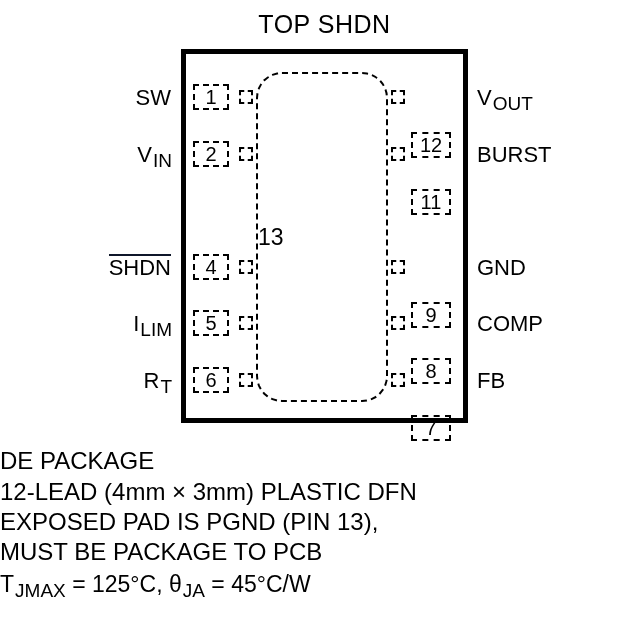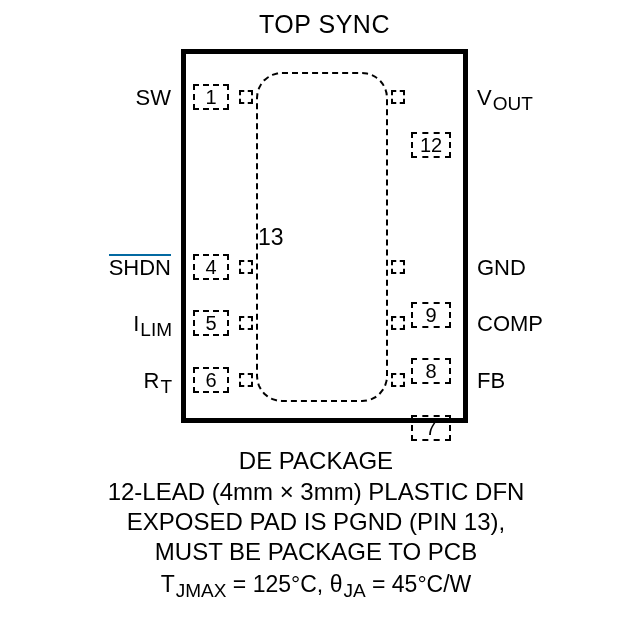--- a/index.html
+++ b/index.html
@@ -35,49 +35,57 @@
     border:2px dashed #000; text-align:center; line-height:22px; font-size:20px;
   }
   .numbox-left  { left:193px; }
   .numbox-right { left:411px; width:36px;margin-top:48px; }
   .pad {
     position:absolute; top:7px; width:10px; height:10px;
     border:2px dashed #000;
   }
   .pad-left  { left:239px; }
   .pad-right { left:391px; }
-  .overline { display:inline-block; border-top:2px solid #0369a1; height:24px; line-height:24px; }
+  .overline { display:inline-block; border-top:2px solid #0f172a; height:24px; line-height:24px; }
   .footer-line {
-    position:absolute; left:0; width:632px; text-align:center;
+    position:absolute; left:0; width:632px; text-align:left;
     font-size:24px; line-height:30px; white-space:nowrap;
   }
   .thermal { font-size:23px; }
 </style>
 </head>
 <body>
 
 <div class="page">
 
-  <div class="title">TOP SYNC</div>
+  <div class="title">TOP SHDN</div>
 
   <div class="pkg"></div>
 
   <div class="center-pad">
     <span>13</span>
   </div>
 
   <div class="pin-row" style="top:83px">
     <div class="lbl lbl-left"><span>SW</span><span class="sub"></span></div>
     <div class="numbox numbox-left">1</div>
     <div class="pad pad-left"></div>
     <div class="pad pad-right"></div>
     <div class="numbox numbox-right">12</div>
     <div class="lbl lbl-right"><span>V</span><span class="sub">OUT</span></div>
   </div>
 
+  <div class="pin-row" style="top:140px">
+    <div class="lbl lbl-left"><span>V</span><span class="sub">IN</span></div>
+    <div class="numbox numbox-left">2</div>
+    <div class="pad pad-left"></div>
+    <div class="pad pad-right"></div>
+    <div class="numbox numbox-right">11</div>
+    <div class="lbl lbl-right"><span>BURST</span><span class="sub"></span></div>
+  </div>
 
 
   <div class="pin-row" style="top:253px">
     <div class="lbl lbl-left"><span class="overline">SHDN</span><span class="sub"></span></div>
     <div class="numbox numbox-left">4</div>
     <div class="pad pad-left"></div>
     <div class="pad pad-right"></div>
     <div class="numbox numbox-right">9</div>
     <div class="lbl lbl-right"><span>GND</span><span class="sub"></span></div>
   </div>

